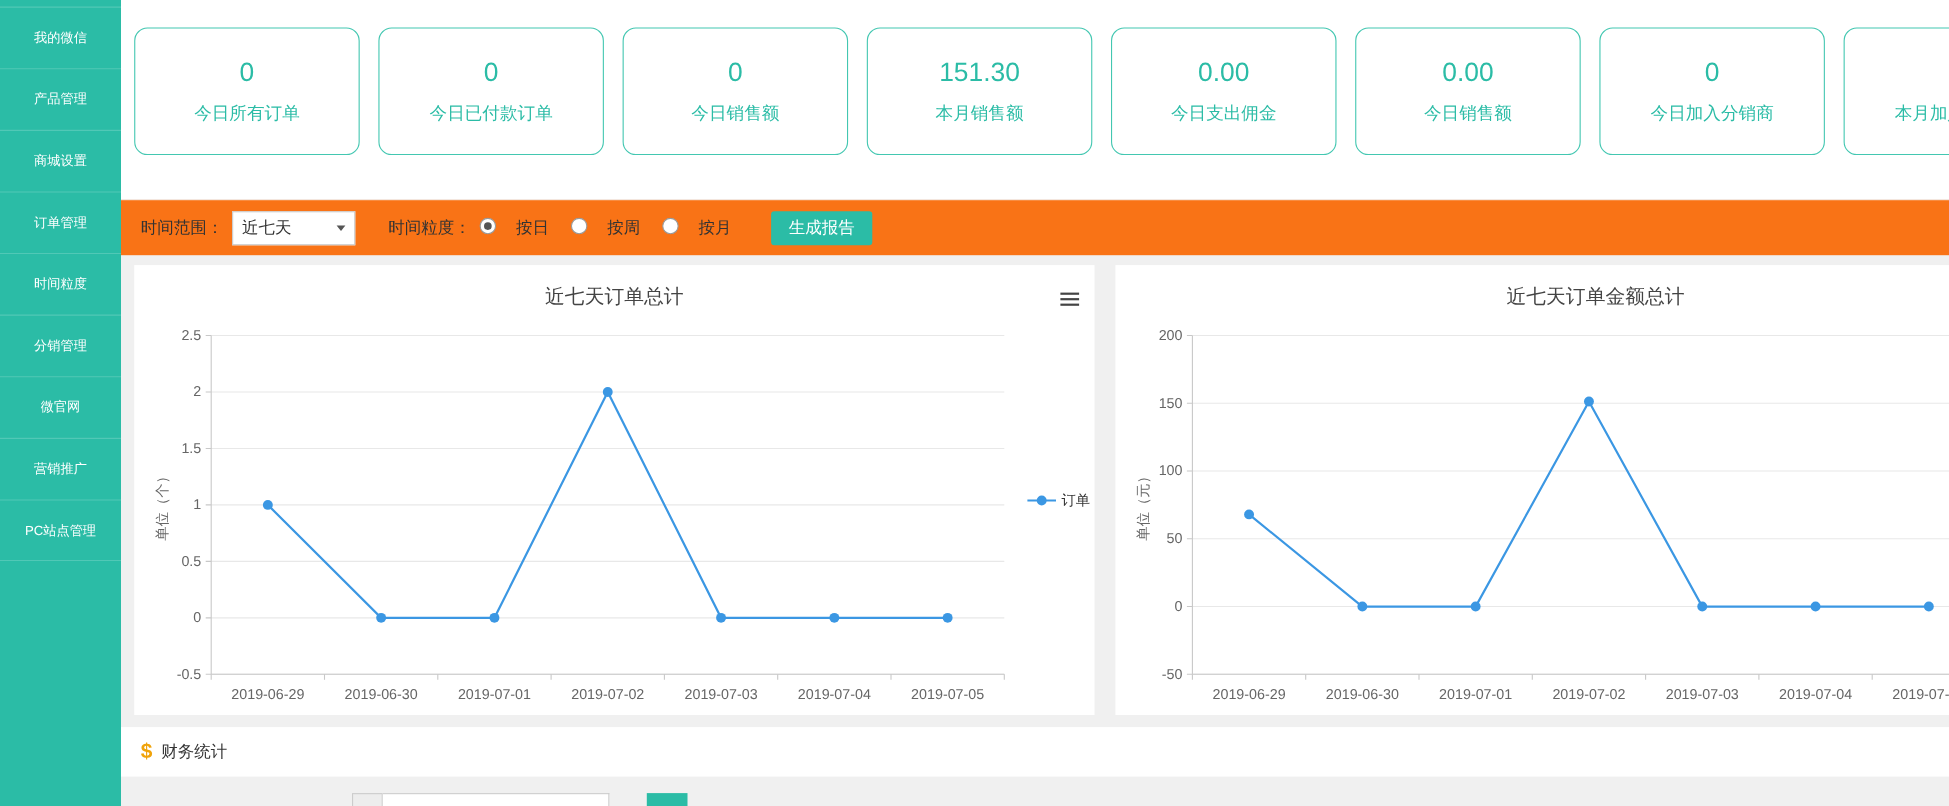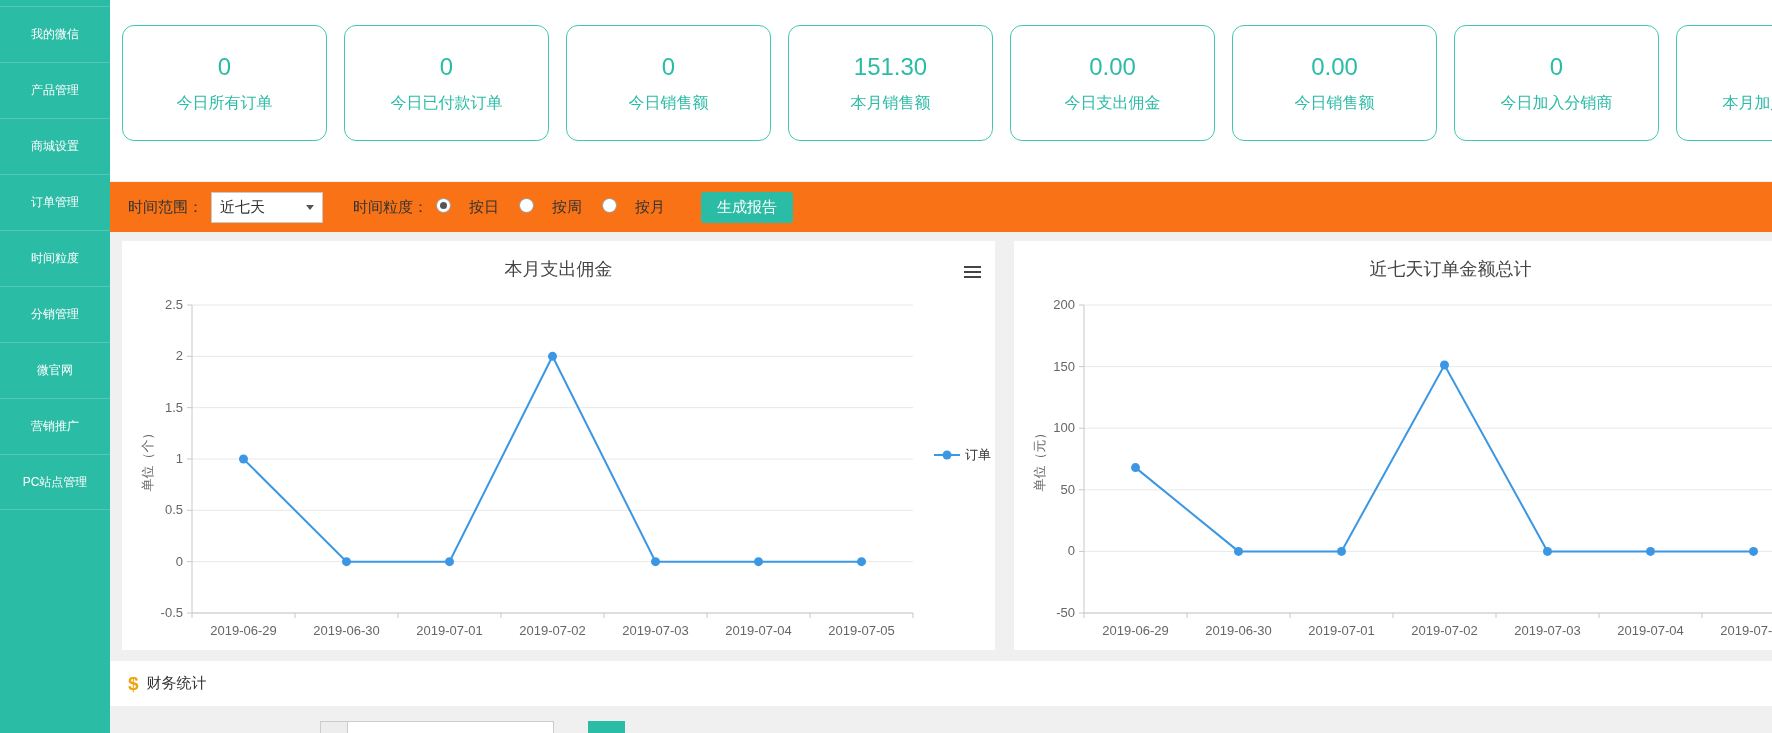--- a/index.html
+++ b/index.html
@@ -168,21 +168,21 @@
         <label class="radio">
           <span class="rb"></span>
           <span>按月</span>
         </label>
       </span>
     <button class="gen-btn">生成报告</button>
   </section>
 
   <section class="charts">
     <div class="chart-panel">
-      <div class="chart-title">本月支出佣金</div>
+      <div class="chart-title">近七天订单总计</div>
       <div class="hamburger">
           <span></span>
           <span></span>
           <span></span>
         </div>
       <svg class="chart-svg" width="873" height="409" viewBox="0 0 873 409">
           <line x1="70" x2="791" y1="372" y2="372" stroke="#e8e8e8" stroke-width="1"></line>
           <line x1="65" x2="70" y1="372" y2="372" stroke="#c8c8c8"></line>
           <text x="61" y="376" text-anchor="end" fill="#666" font-size="13">-0.5</text>
           <line x1="70" x2="791" y1="320.6666666666667" y2="320.6666666666667" stroke="#e8e8e8" stroke-width="1"></line>

